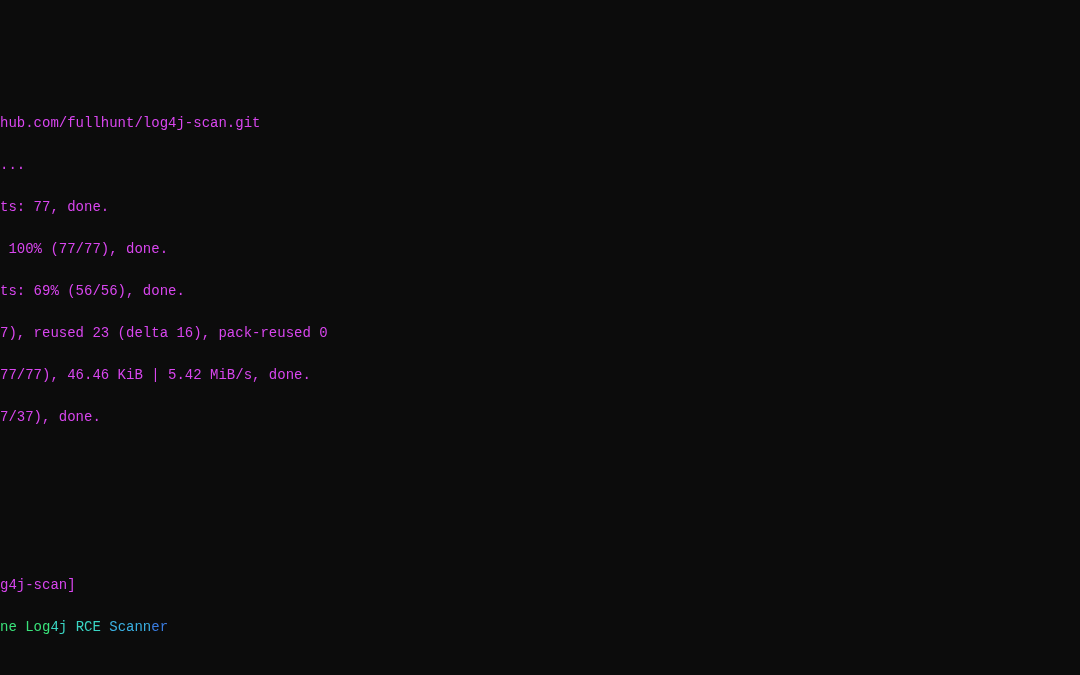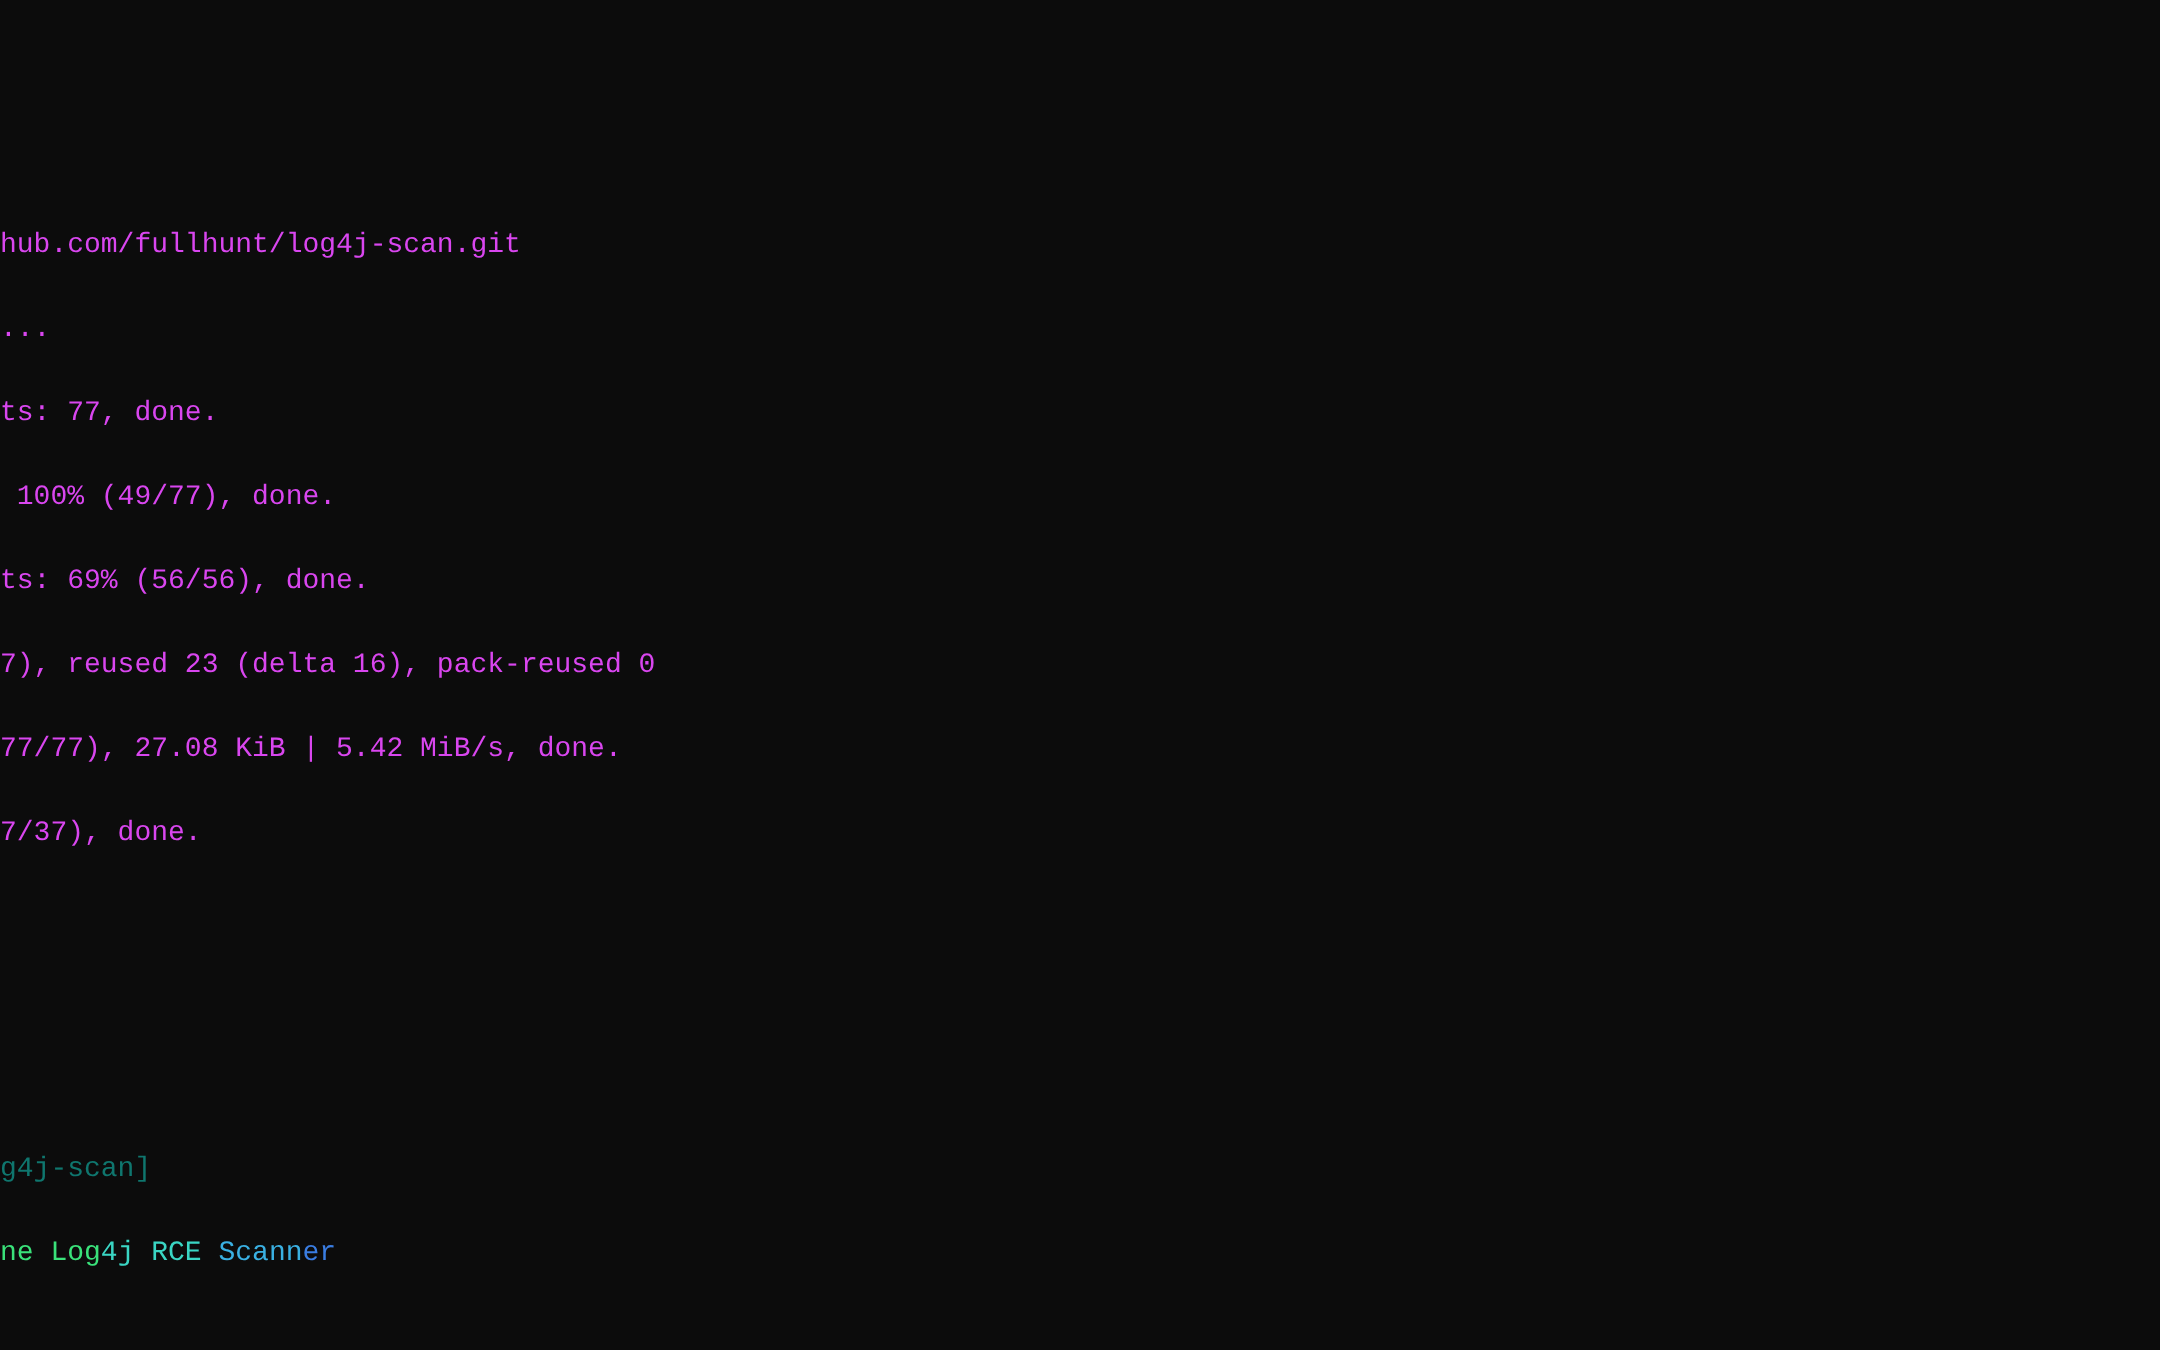--- a/index.html
+++ b/index.html
@@ -10,39 +10,39 @@
     line-height: 1.5;
     color: #ccc;
     width: 1080px;
     height: 675px;
     overflow: hidden;
     padding: 8px 0 0 0;
     white-space: pre;
   }
   .line { display: block; }
   .green { color: #d946ef; }
-  .cyan { color: #0f766e; }
+  .cyan { color: #d946ef; }
   .c6 { color: #3ae27a; }
   .c7 { color: #3ad6c4; }
   .c8 { color: #3ab0e2; }
   .c9 { color: #3a7de2; }
 </style>
 </head>
 <body>
 
 
 
 <div>
 <span class="line green">hub.com/fullhunt/log4j-scan.git</span>
 <span class="line green">...</span>
 <span class="line green">ts: 77, done.</span>
-<span class="line green"> 100% (49/77), done.</span>
+<span class="line green"> 100% (77/77), done.</span>
 <span class="line green">ts: 69% (56/56), done.</span>
 <span class="line green">7), reused 23 (delta 16), pack-reused 0</span>
-<span class="line green">77/77), 27.08 KiB | 5.42 MiB/s, done.</span>
+<span class="line green">77/77), 46.46 KiB | 5.42 MiB/s, done.</span>
 <span class="line green">7/37), done.</span>
 <span class="line"> </span>
 <span class="line"> </span>
 <span class="line"> </span>
 <span class="line"><span class="cyan">g4j-scan</span><span class="cyan">]</span></span>
 <span class="line"><span class="c6">ne Log</span><span class="c7">4j RCE</span><span class="c8"> Scann</span><span class="c9">er</span></span>
 
 
 
 

